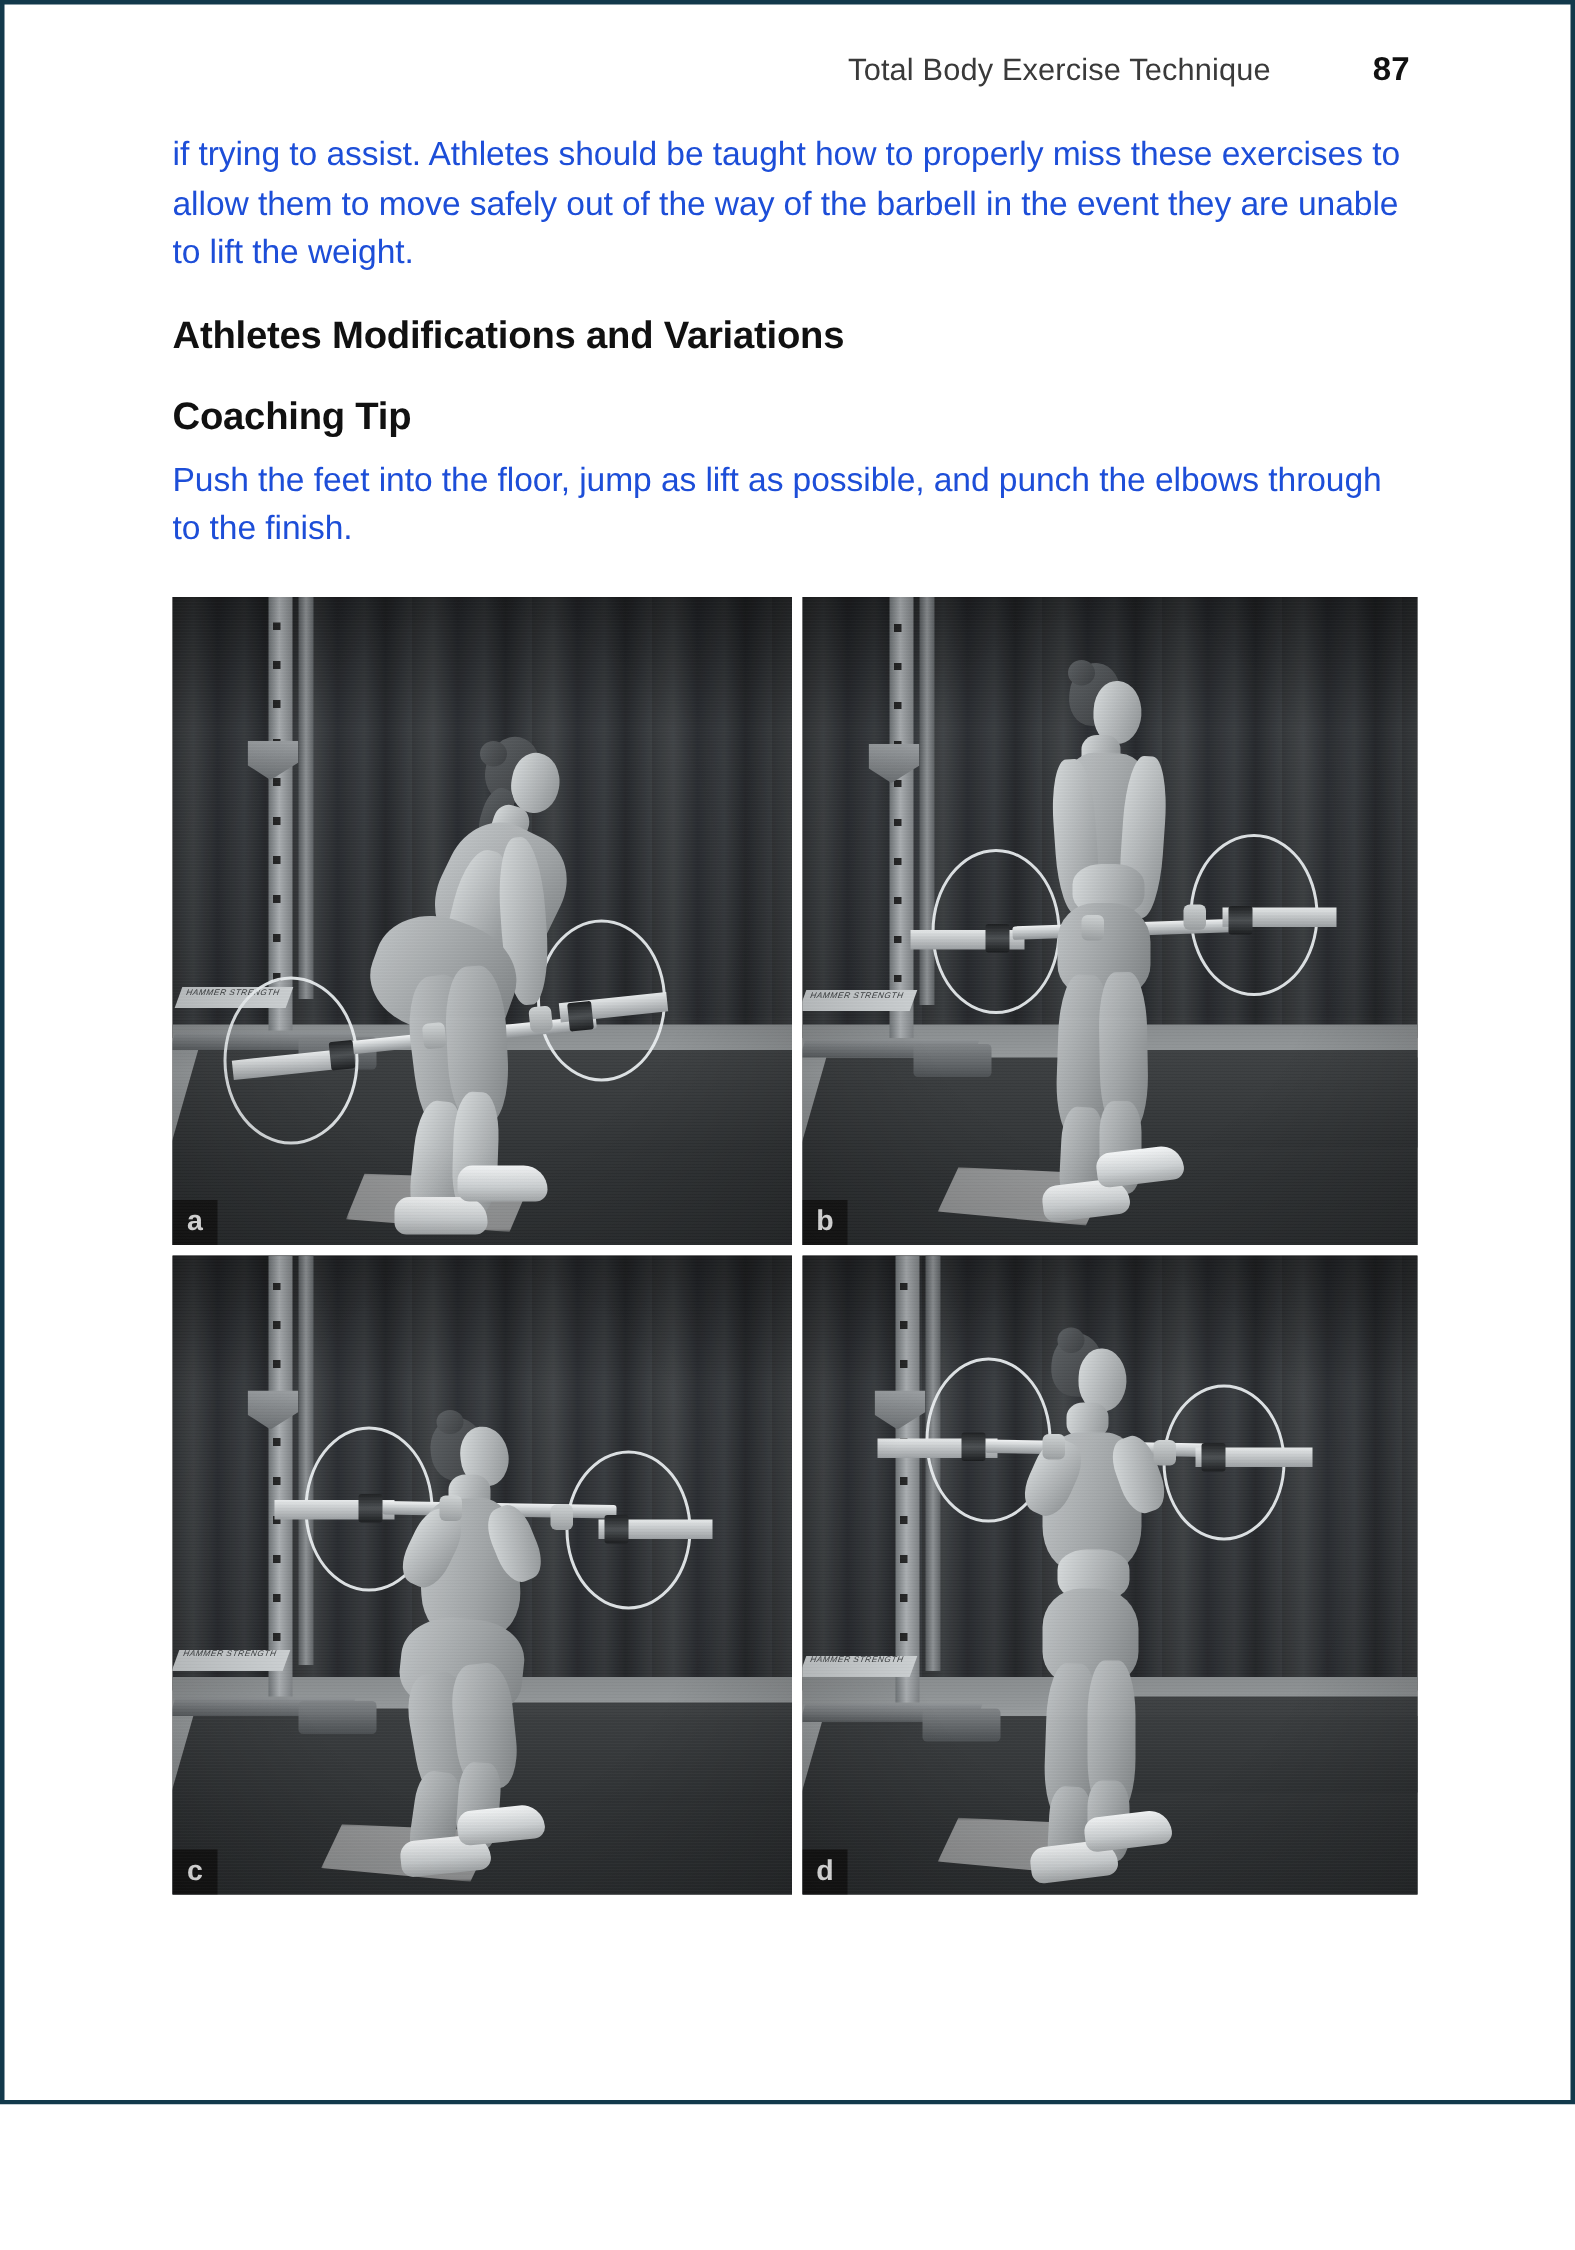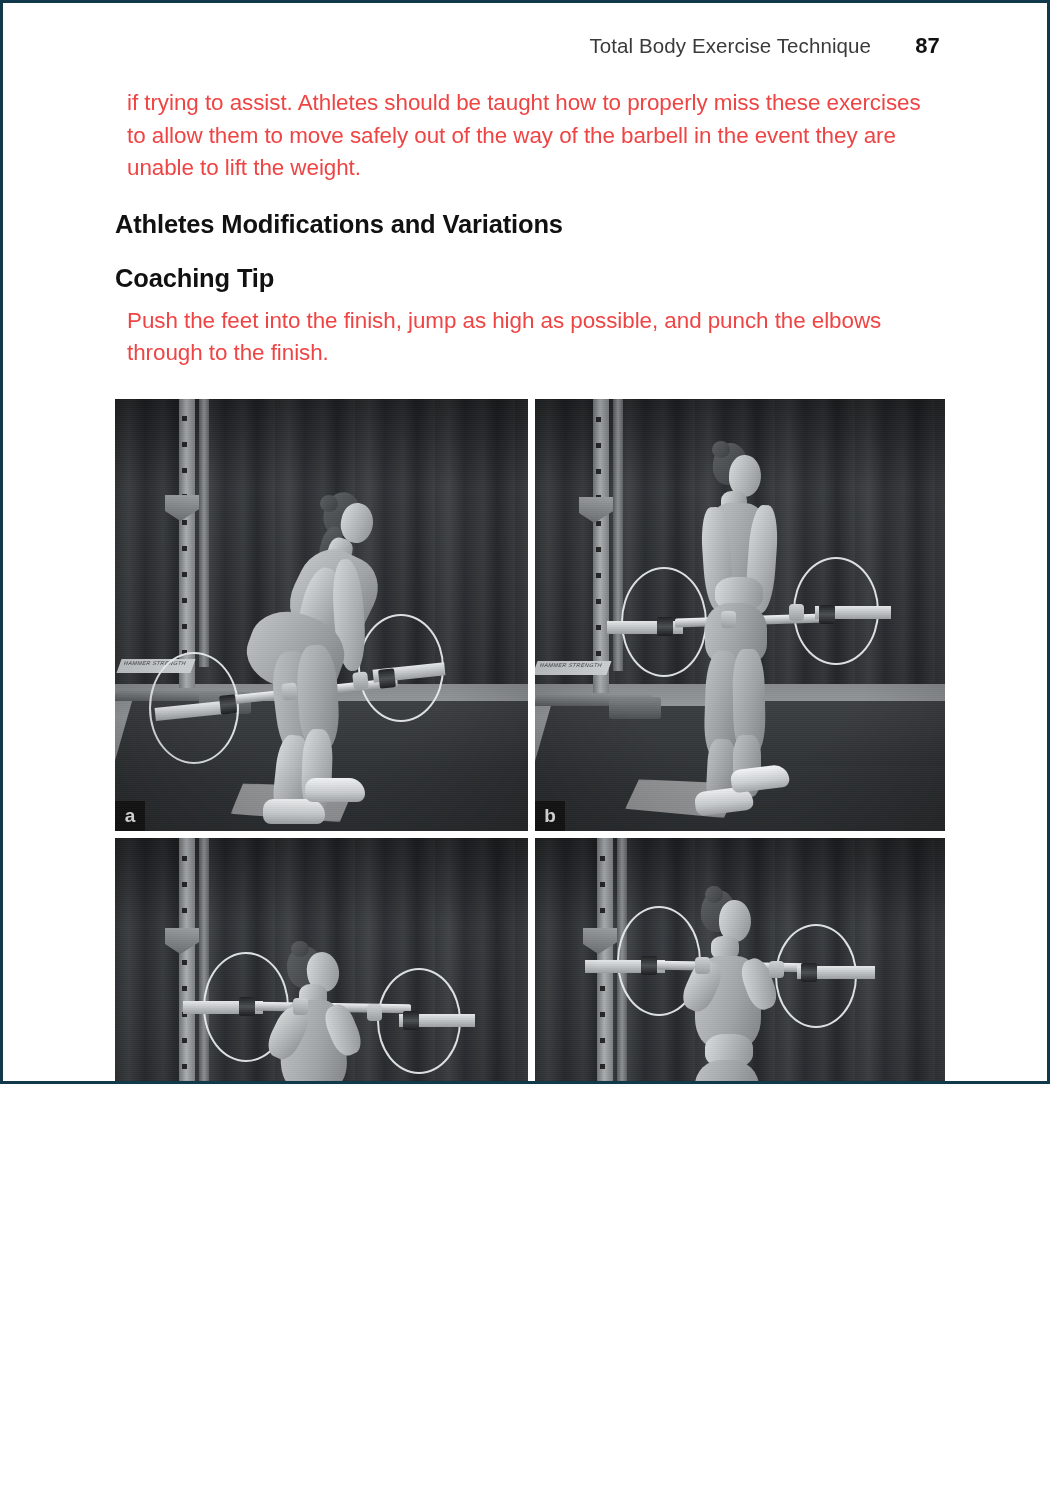--- a/index.html
+++ b/index.html
@@ -3,21 +3,21 @@
 <meta charset="utf-8">
 <style>
   html, body {
     margin: 0;
     padding: 0;
     background: #ffffff;
   }
   .page {
     position: relative;
     width: 1050px;
-    height: 1084px;
+    height: 1403px;
     background: #ffffff;
     box-sizing: border-box;
     border: 3px solid #12394b;
     overflow: hidden;
     font-family: "Liberation Sans", sans-serif;
     color: #1a1a1a;
   }
   .content {
     position: absolute;
     left: 112px;
@@ -38,31 +38,31 @@
   .header-title {
     font-size: 20.5px;
     color: #3a3a3a;
     letter-spacing: 0.1px;
     font-weight: 400;
   }
   .header-folio {
     font-size: 22px;
     font-weight: 700;
     color: #111111;
-    margin-left: 44px;
+    margin-left: 68px;
     letter-spacing: 0.2px;
   }
 
   
   .body-text {
     font-size: 22.4px;
     line-height: 32.6px;
-    color: #ef4444;
+    color: #1d4ed8;
     text-align: left;
-    margin: 12px;
+    margin: 0;
     letter-spacing: -0.05px;
   }
   .para-intro { margin-top: 22px; }
   .section-heading {
     font-size: 25.5px;
     font-weight: 700;
     color: #111111;
     margin: 25px 0 11px 0;
     letter-spacing: -0.15px;
   }
@@ -288,21 +288,21 @@
     <div class="header">
       <div class="header-title">Total Body Exercise Technique</div>
       <div class="header-folio">87</div>
     </div>
 
     <p class="body-text para-intro">if trying to assist. Athletes should be taught how to properly miss these exercises to allow them to move safely out of the way of the barbell in the event they are unable to lift the weight.</p>
 
     <h2 class="section-heading">Athletes Modifications and Variations</h2>
 
     <h2 class="section-heading">Coaching Tip</h2>
-    <p class="body-text">Push the feet into the finish, jump as high as possible, and punch the elbows through to the finish.</p>
+    <p class="body-text">Push the feet into the floor, jump as lift as possible, and punch the elbows through to the finish.</p>
 
     <div class="figure">
       <div class="photo-grid">
 
         <div class="photo">
           <div class="scene">
             <div class="curtain"></div>
             <div class="floor-back"></div>
             <div class="mat" style="left:-6%; bottom:-4%; height:34%;"></div>
             <div class="mat2" style="left:46%; bottom:14%; height:16%;"></div>

